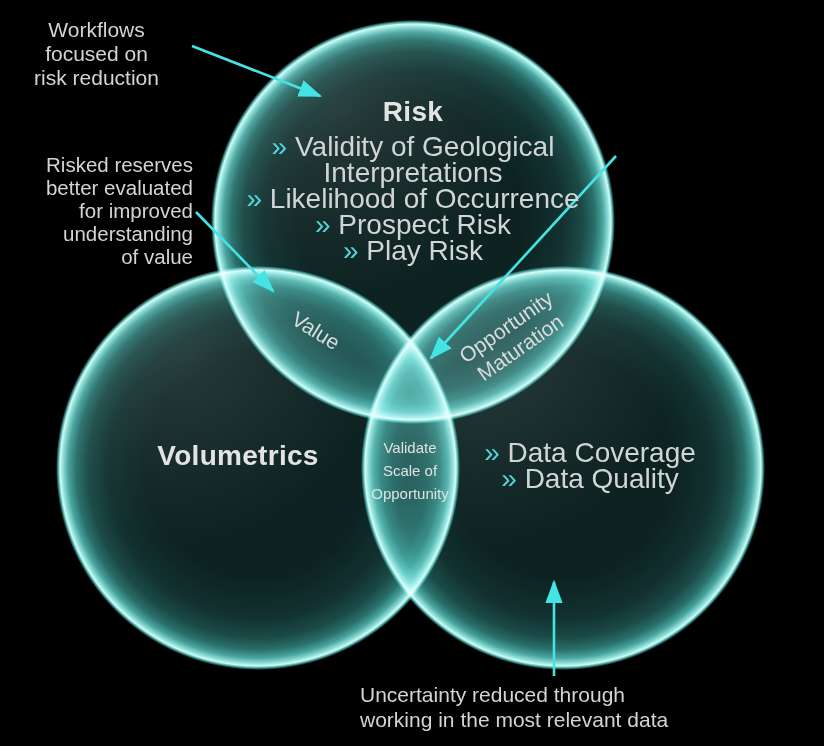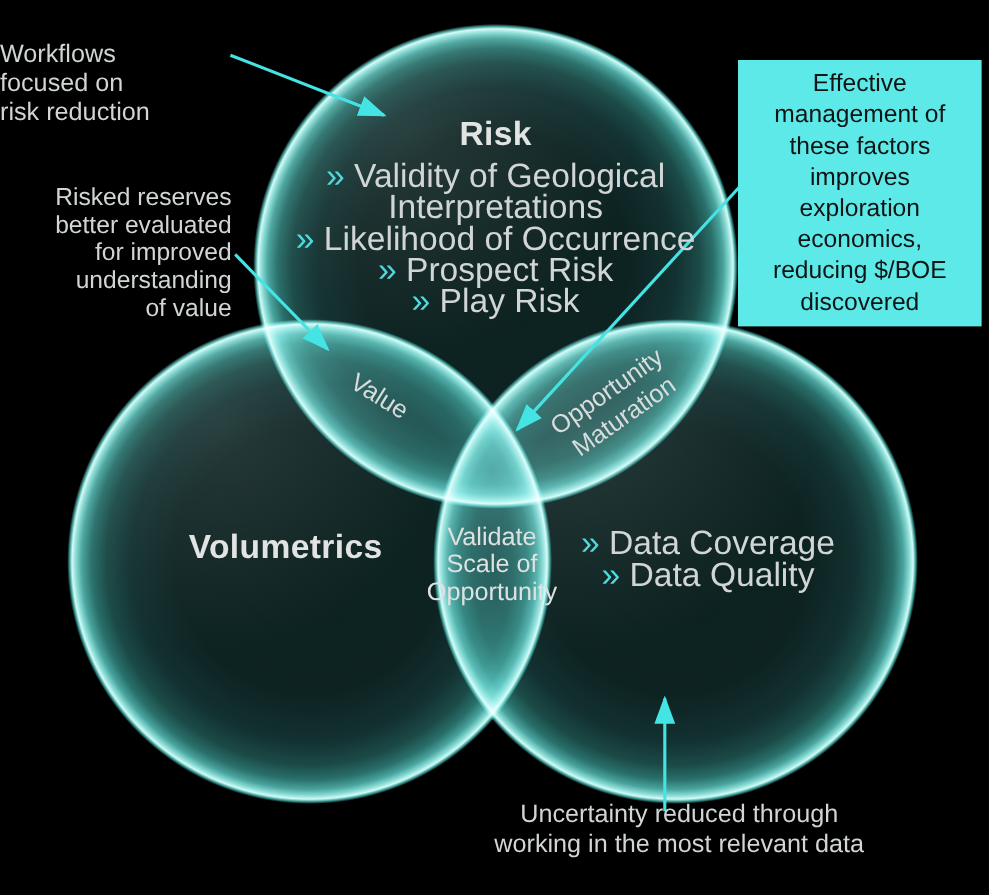--- a/index.html
+++ b/index.html
@@ -47,27 +47,27 @@
   .cir-title{font-weight:bold;font-size:28px;color:var(--title);margin-bottom:6px;letter-spacing:0.3px;}
   .bl{font-size:28px;line-height:26px;color:var(--text);}
   .bg{color:var(--bullet);}
   #t-risk{left:213px;top:84px;width:400px;margin-top:12px;}
   #t-vol{left:38px;top:440px;width:400px;}
   #t-unc{left:390px;top:440px;width:400px;}
 
   .lens-label{position:absolute;color:#d8dcdc;font-size:21px;line-height:25px;text-align:center;}
   #l-value{left:261px;top:318px;width:110px;transform:rotate(32deg);}
   #l-oppmat{left:433px;top:312px;width:160px;transform:rotate(-35deg);}
-  #l-center{left:328px;top:436px;width:164px;font-size:21px;line-height:23px;color:#dfe2e2;}
+  #l-center{left:328px;top:436px;width:164px;font-size:15px;line-height:23px;color:#dfe2e2;}
 
   
   .note{position:absolute;color:var(--text);font-size:21px;line-height:24px;}
-  #n-workflows{left:0;top:34px;width:193px;text-align:left;}
+  #n-workflows{left:0;top:18px;width:193px;text-align:center;}
   #n-risked{left:0;top:153px;width:193px;text-align:right;line-height:23px;font-size:20.5px;}
-  #n-bottom{left:360px;top:666px;width:412px;text-align:center;line-height:25px;}
+  #n-bottom{left:360px;top:682px;width:412px;text-align:left;line-height:25px;}
 
   .callout-box{
     position:absolute;left:615px;top:50px;width:203px;height:222px;
     background:var(--box_bg);color:var(--box_text);
     display:flex;flex-direction:column;justify-content:center;
     text-align:center;font-size:20.5px;line-height:26px;z-index:7;
   }
 
   
   .arrows{position:absolute;inset:0;z-index:6;pointer-events:none;}
@@ -140,24 +140,14 @@
         <div class="ln">for improved</div>
         <div class="ln">understanding</div>
         <div class="ln">of value</div>
       </div>
     <div class="note" id="n-bottom">
         <div class="ln">Uncertainty reduced through</div>
         <div class="ln">working in the most relevant data</div>
       </div>
   </div>
 
-  <div class="callout-box">
-      <div class="ln">Effective</div>
-      <div class="ln">management of</div>
-      <div class="ln">these factors</div>
-      <div class="ln">improves</div>
-      <div class="ln">exploration</div>
-      <div class="ln">economics,</div>
-      <div class="ln">reducing $/BOE</div>
-      <div class="ln">discovered</div>
-    </div>
 
 </div>
 
 </body></html>

